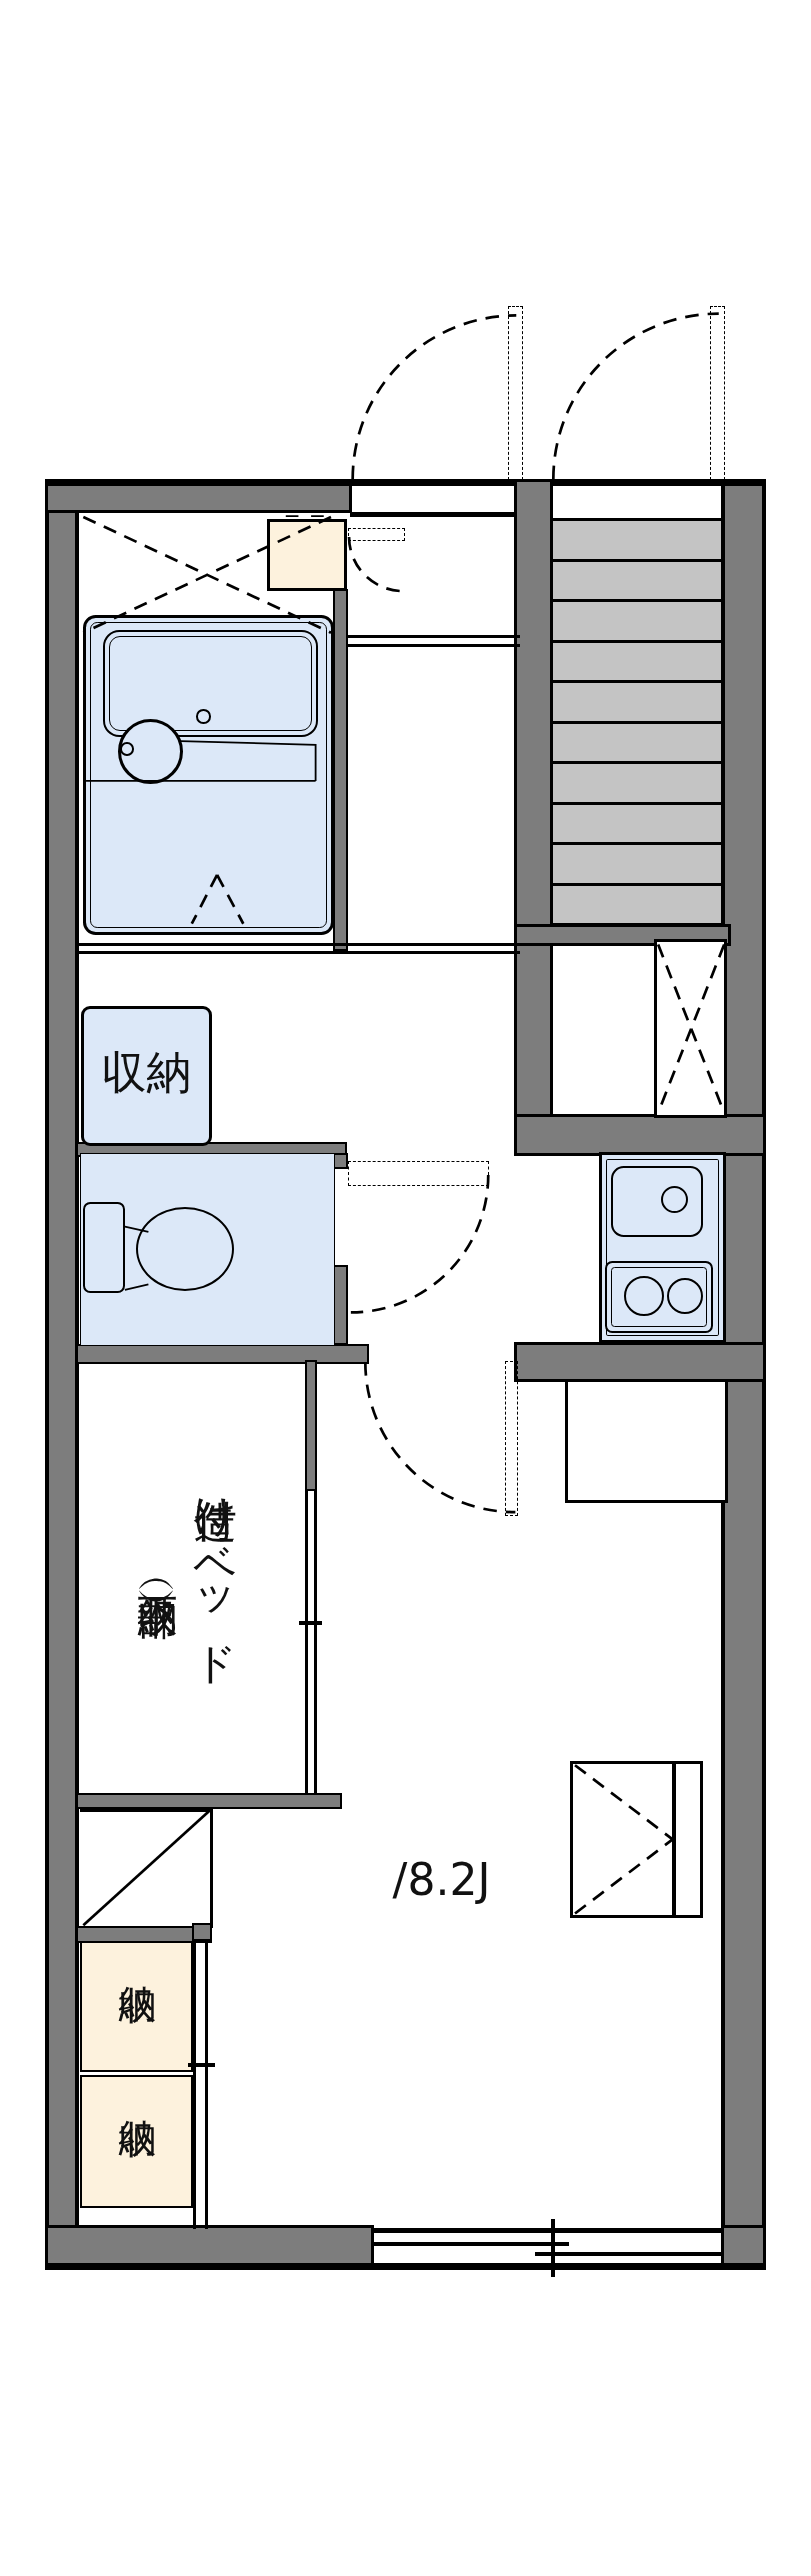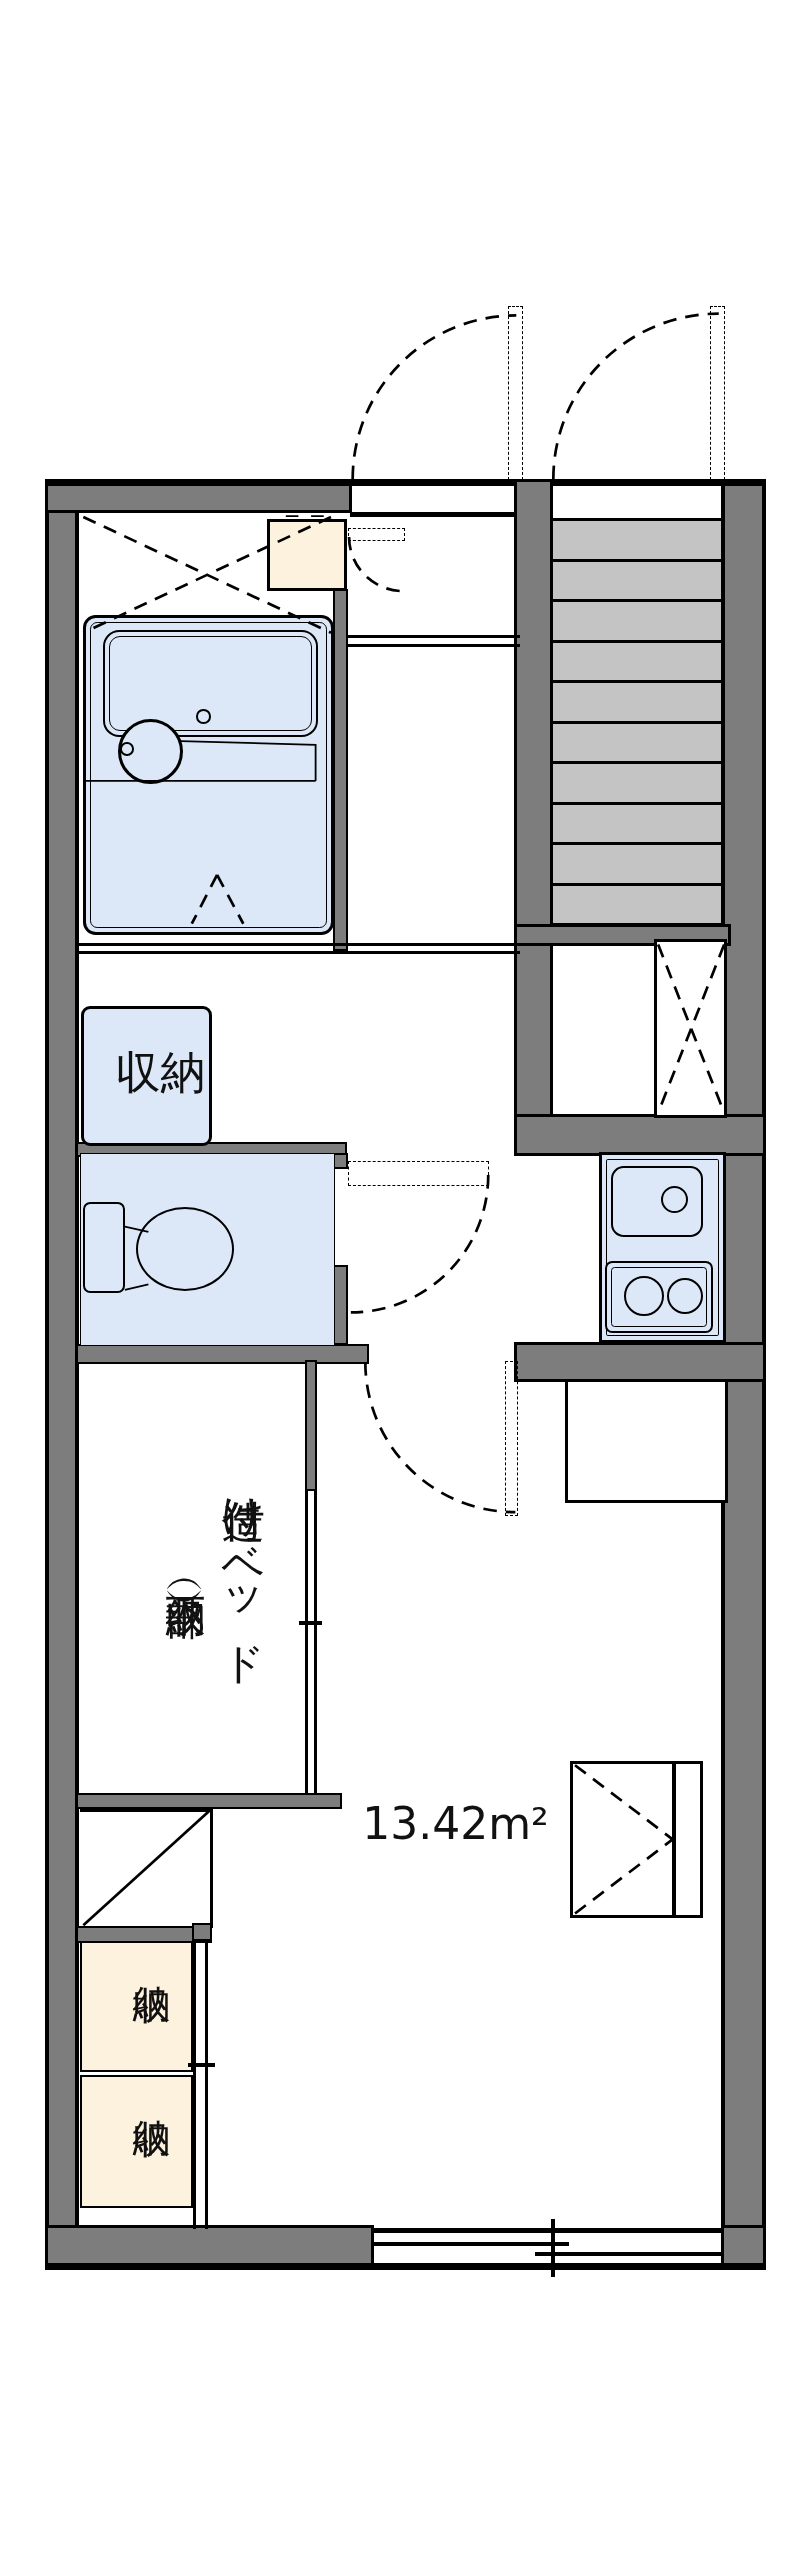--- a/index.html
+++ b/index.html
@@ -16,21 +16,21 @@
   .blue{background:var(--blue);}
   .cream{background:var(--cream);}
   .b4{border:3.6px solid var(--line);}
   .b3{border:2.7px solid var(--line);}
   .b2{border:1.8px solid var(--line);}
   .round{border-radius:12.7px;}
   .circ{border-radius:50%;}
   .dleaf{border:1.8px dashed var(--line);background:transparent;}
   .inner{position:absolute;left:3.6px;top:3.6px;right:3.6px;bottom:3.6px;
     border:1.8px solid var(--line);border-radius:7.2px;}
-  .lbl{color:#111;text-align:center;line-height:1.05;padding-left:28px;}
+  .lbl{color:#111;text-align:center;line-height:1.05;}
   .vtext{writing-mode:vertical-rl;text-orientation:mixed;white-space:nowrap;}
   #stairs{display:flex;flex-direction:column;border-top:3.6px solid var(--line);}
   #stairs .tread{flex:1;background:var(--tread);border-bottom:3.6px solid var(--line);}
   svg{position:absolute;left:0;top:0;pointer-events:none;}
   .dash{fill:none;stroke:var(--line);stroke-width:3;stroke-dasharray:15 10;}
   .solid{fill:none;stroke:var(--line);stroke-width:3;}
   .thin{fill:none;stroke:var(--line);stroke-width:2;}
 </style>
 </head>
 <body>
@@ -148,16 +148,16 @@
     <path class="dash" d="M 240 968 L 212 1022 M 240 968 L 269 1022"></path>
     <path class="dash" d="M 636 1953 L 744 2035 M 636 2117 L 744 2035"></path>
     <path class="solid" d="M 92 2130 L 231 2004"></path>
     <path class="thin" d="M 138 1357 L 164 1363 M 138 1427 L 164 1421"></path>
     <path class="thin" d="M 200 820 L 349 824 L 349 864 M 95 864 L 349 864"></path>
     <path class="thin" d="M 316 571 L 330 571 M 344 571 L 358 571"></path>
   </svg>
 
   <div class="abs lbl vtext" style="left:193px;top:1394px;height:343px;font-size:43px;">造付けベッド</div>
   <div class="abs lbl vtext" style="left:137px;top:1417px;height:298px;font-size:40px;">（下部収納）</div>
-  <div class="abs lbl" style="left:333px;top:1801px;width:217px;font-size:44px;">13.42m²</div>
+  <div class="abs lbl" style="left:333px;top:1857px;width:217px;font-size:44px;">/8.2J</div>
 
 </div>
 
 
 </body></html>

